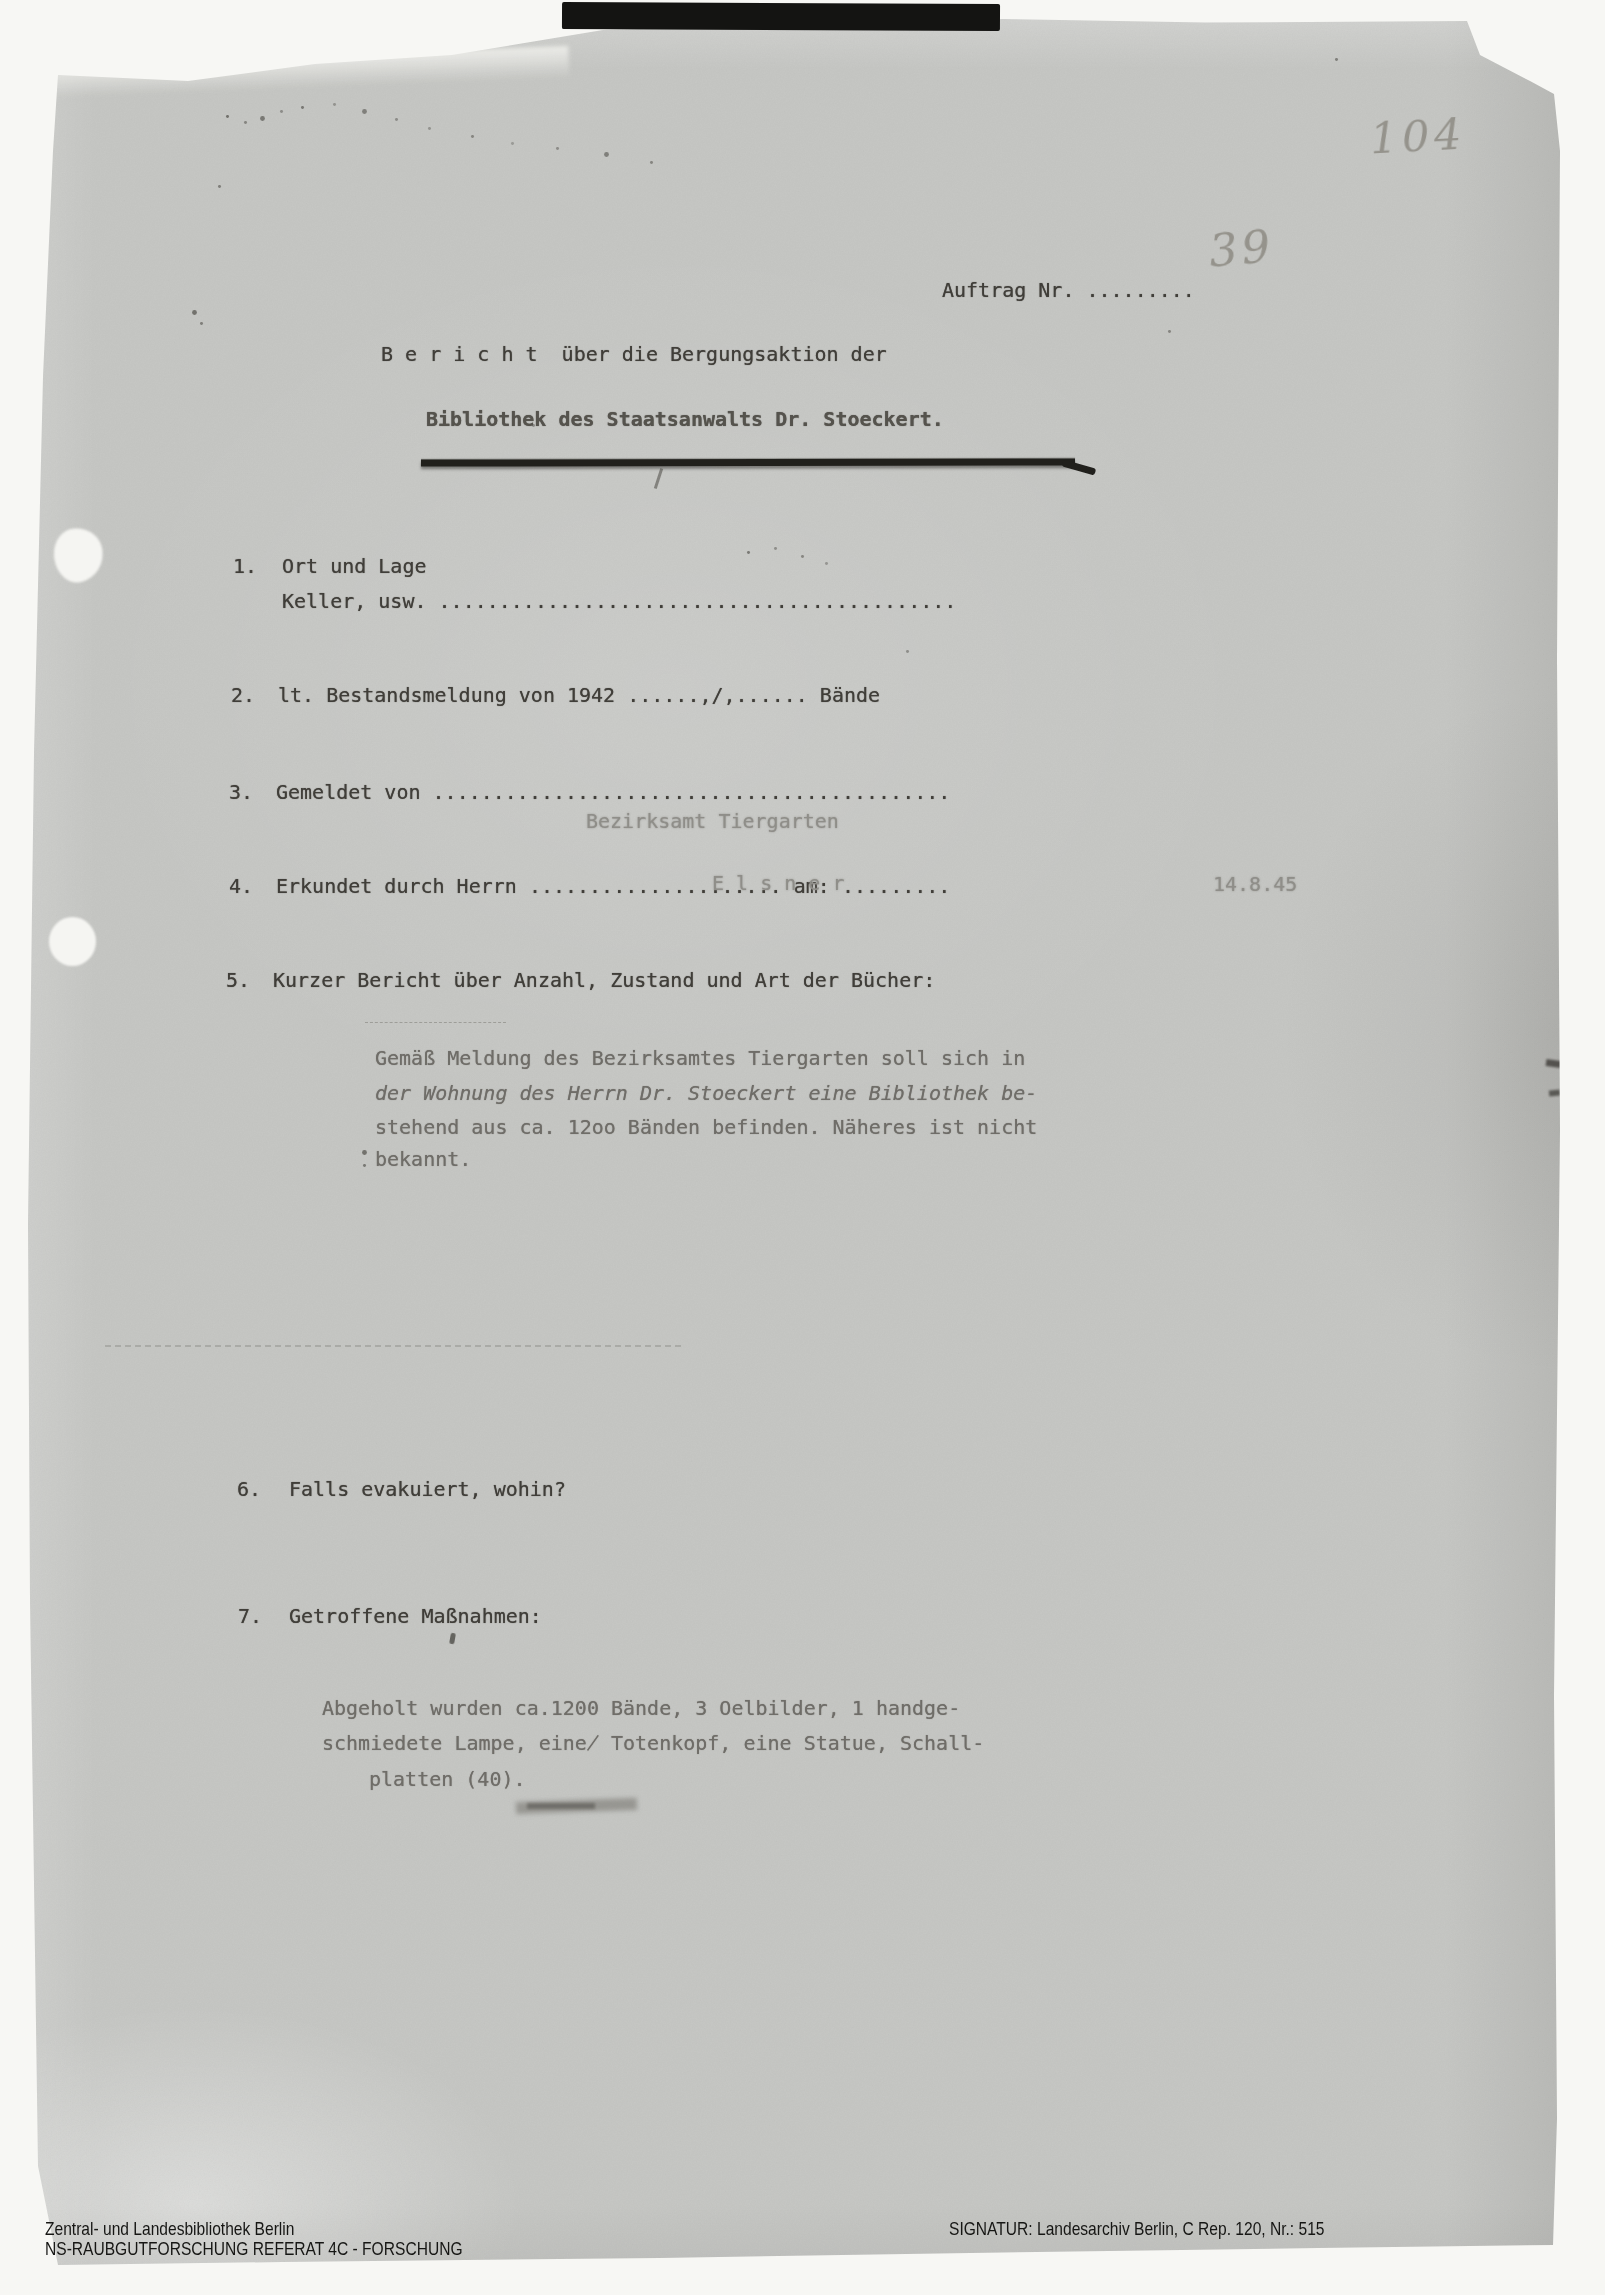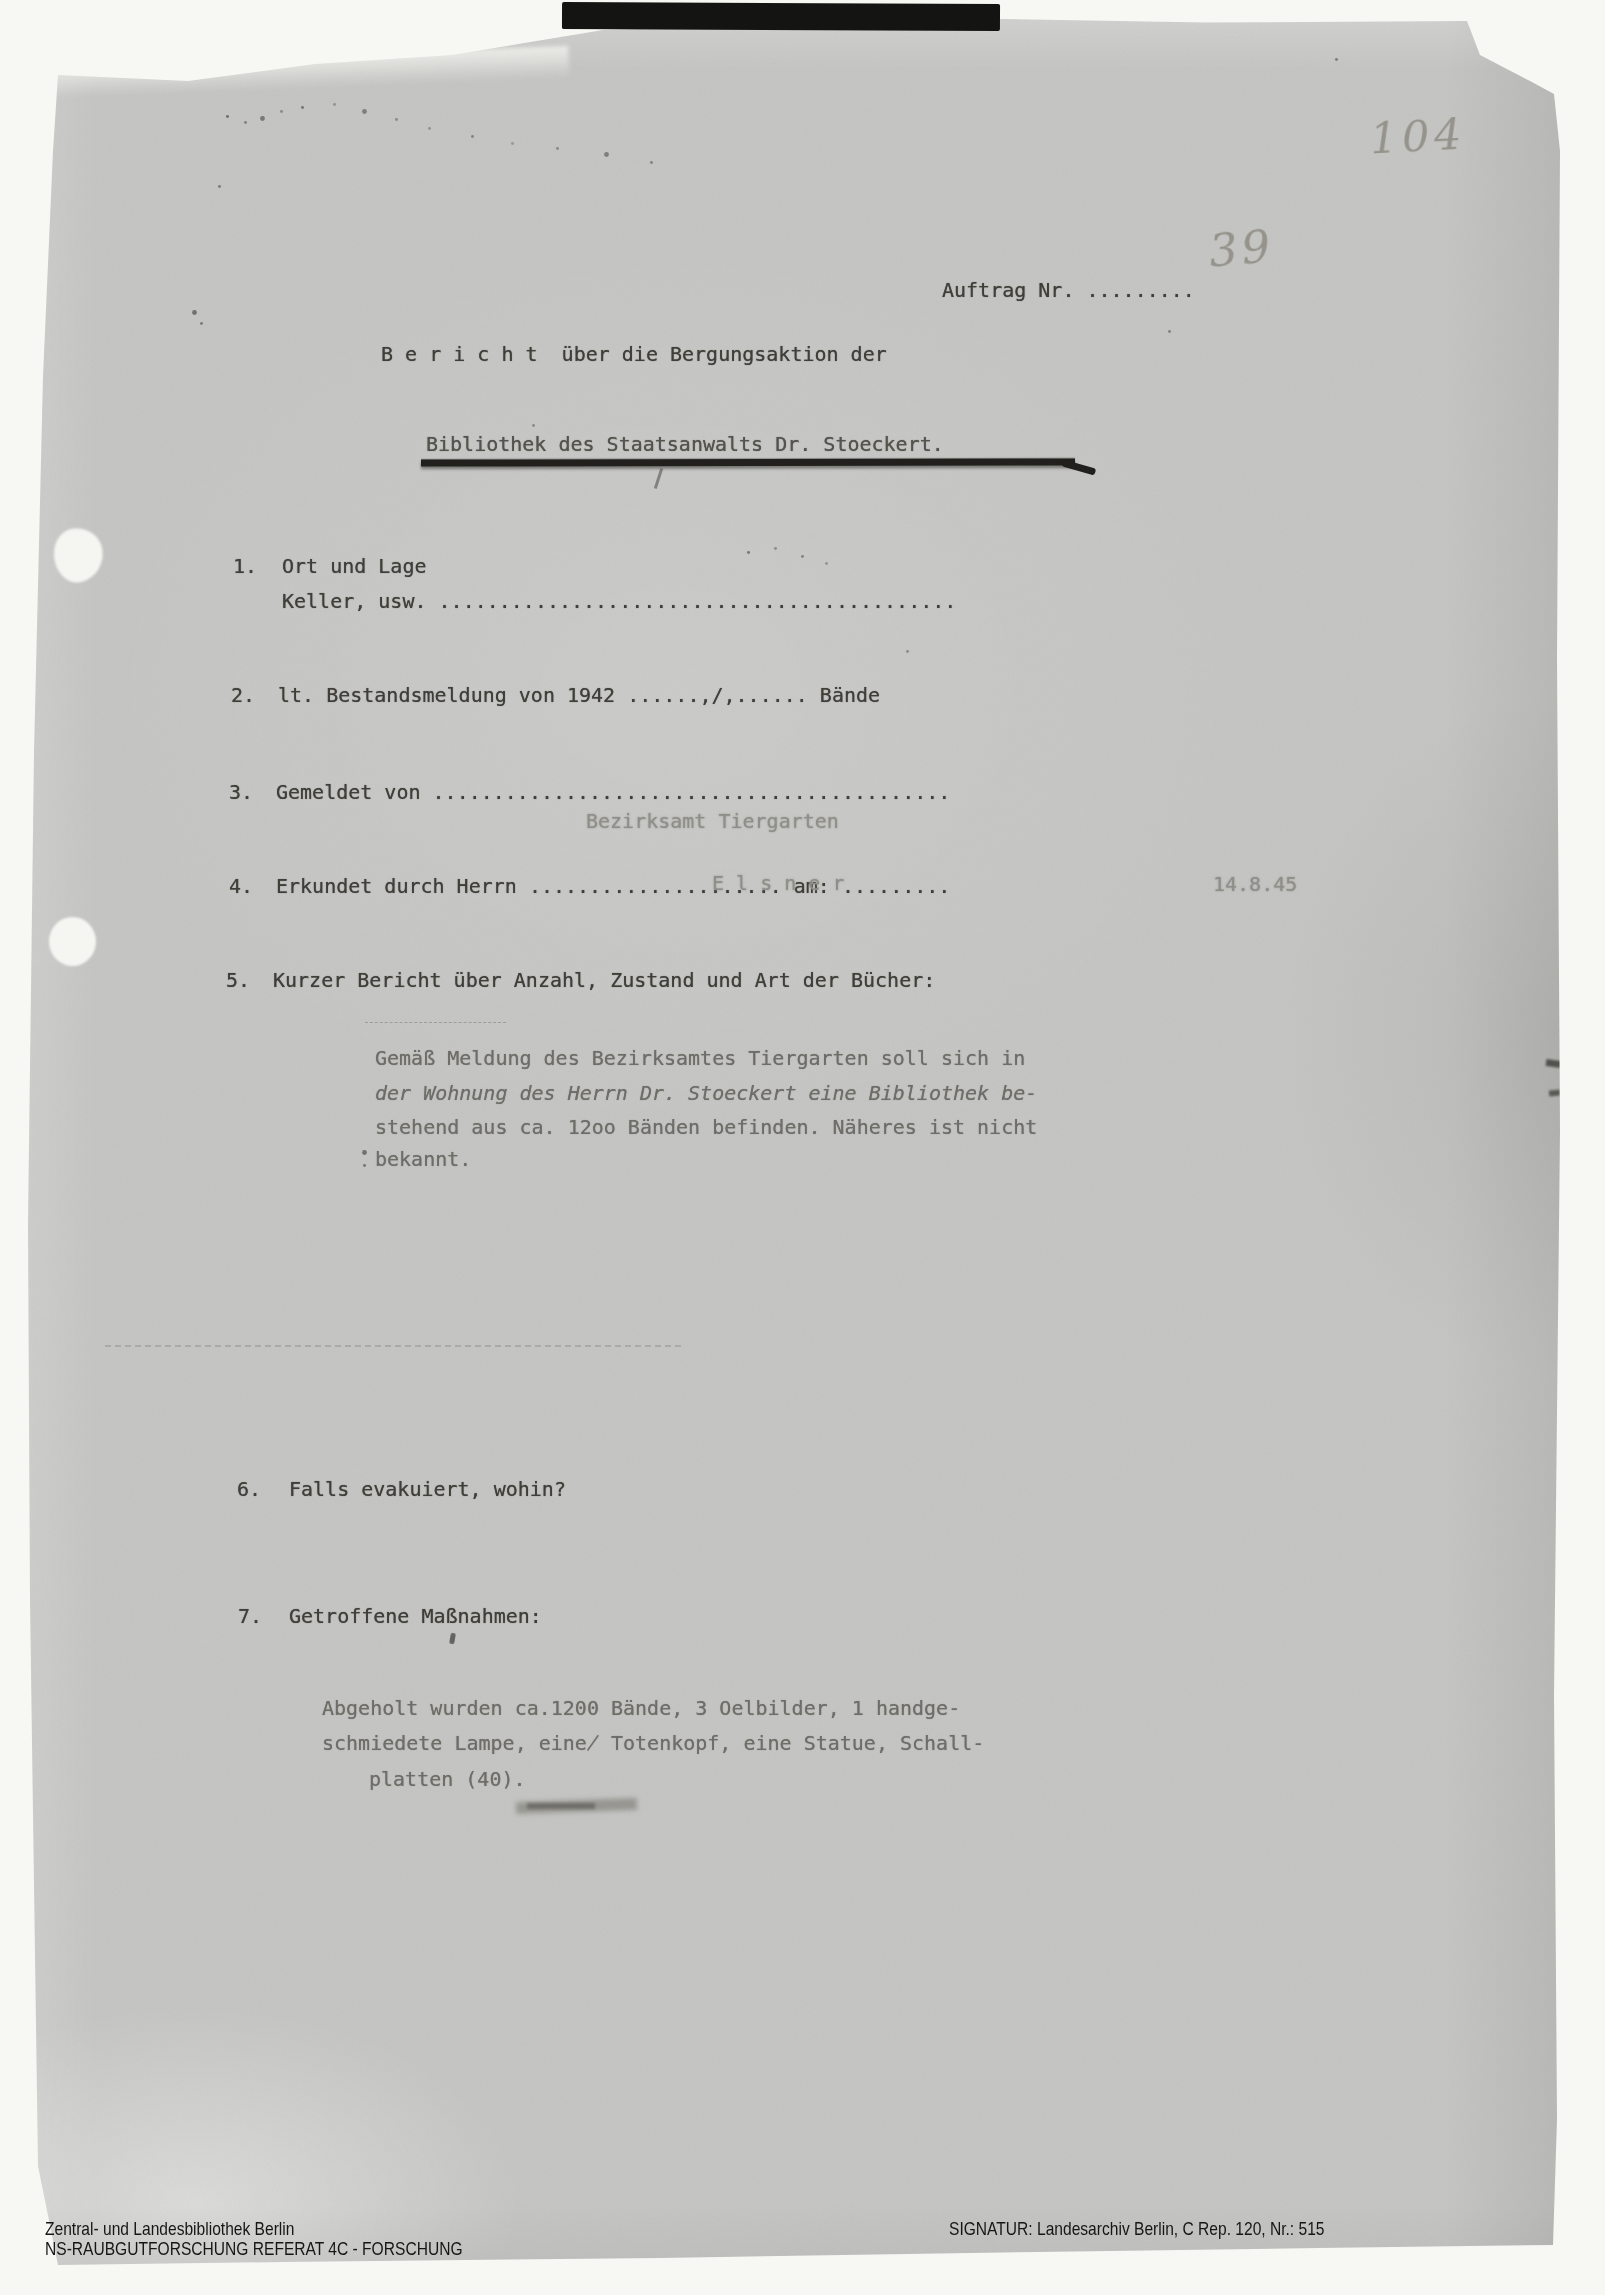--- a/index.html
+++ b/index.html
@@ -67,21 +67,21 @@
   </div>
 
   <div class="topbar"></div>
 
   <div class="hw" style="left:1370px;top:111px;font-size:43px;letter-spacing:4.7px;transform:rotate(-3deg);">104</div>
 
   <div class="t" style="left:942px;top:273px;">Auftrag Nr. .........</div>
   <div class="hw" style="left:1209px;top:222px;font-size:45px;letter-spacing:3.8px;transform:rotate(-5deg);">39</div>
 
   <div class="t" style="left:381px;top:337px;">B e r i c h t  über die Bergungsaktion der</div>
-  <div class="t semi" style="left:426px;top:427px;">Bibliothek des Staatsanwalts Dr. Stoeckert.</div>
+  <div class="t semi" style="left:426px;top:402px;font-weight:bold;">Bibliothek des Staatsanwalts Dr. Stoeckert.</div>
   <div class="uline"></div>
   <div class="uhook"></div>
   <div class="slashmark"></div>
 
   <div class="t" style="left:233px;top:549px;">1.</div>
   <div class="t" style="left:282px;top:549px;">Ort und Lage</div>
   <div class="t" style="left:282px;top:584px;"><span>Keller, usw. </span><span>...........................................</span></div>
 
   <div class="t" style="left:231px;top:678px;">2.</div>
   <div class="t" style="left:278px;top:678px;">lt. Bestandsmeldung von 1942 ......,/,...... Bände</div>

